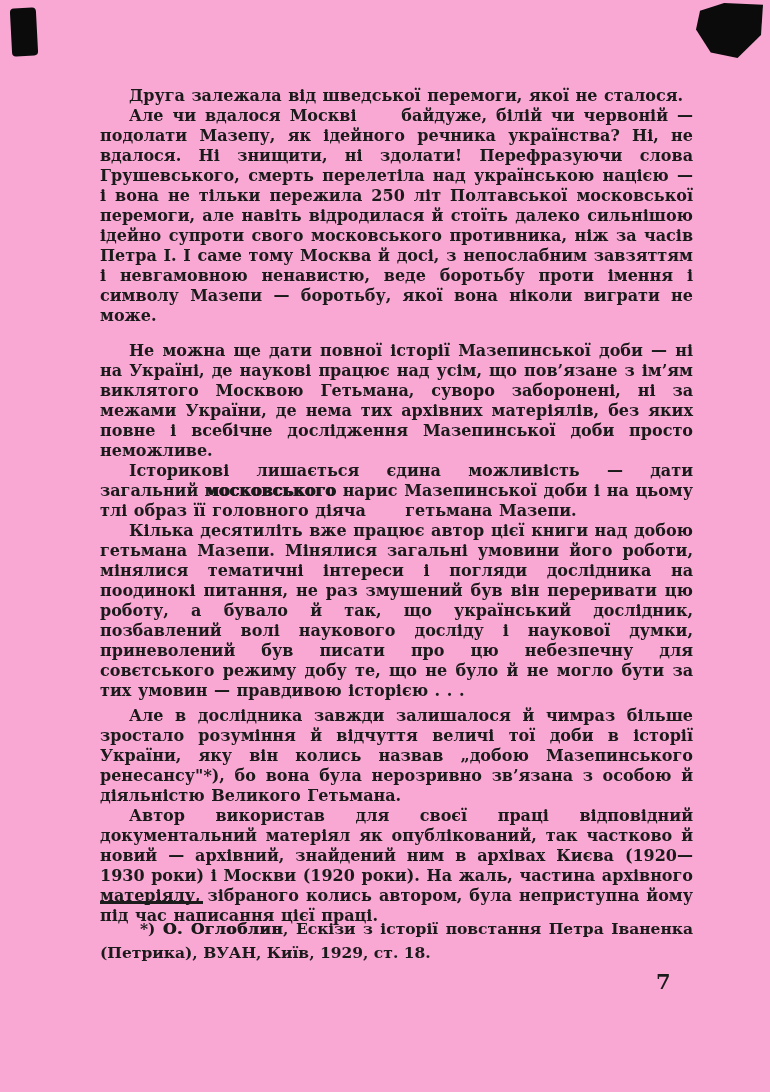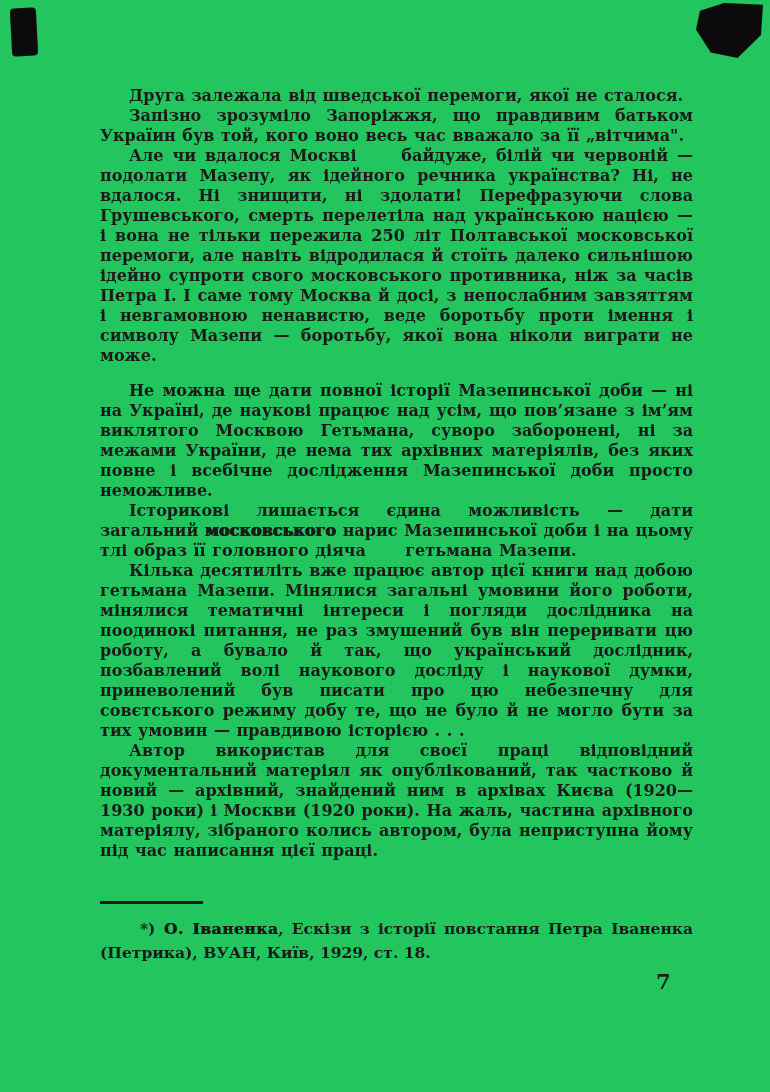--- a/index.html
+++ b/index.html
@@ -5,21 +5,21 @@
   html, body { margin: 0; padding: 0; }
   body {
     width: 770px;
     height: 1092px;
     position: relative;
     background: #ffffff;
     color: #1a1a1a;
     font-family: "DejaVu Serif", "Liberation Serif", serif;
     overflow: hidden;
   }
-  .scan-page { position: absolute; inset: 0; background: #22c55e; }
+  .scan-page { position: absolute; inset: 0; background: #f9a8d4; }
 
   
   .artifact { position: absolute; background: #0b0b0b; }
   .artifact-tl {
     left: 11px; top: 8px; width: 26px; height: 48px;
     border-radius: 4px; transform: rotate(-3deg);
   }
   .artifact-tr {
     left: 696px; top: 3px; width: 67px; height: 55px;
     clip-path: polygon(6% 14%, 42% 0%, 100% 3%, 97% 58%, 62% 100%, 22% 90%, 0% 48%);
@@ -58,28 +58,28 @@
 </head>
 <body>
 
 <div class="scan-page">
 
   <div class="artifact artifact-tl"></div>
   <div class="artifact artifact-tr"></div>
 
   <main class="body-text">
     <p>Друга залежала від шведської перемоги, якої не сталося.</p>
-    <p>Запізно зрозуміло Запоріжжя, що правдивим батьком Україин був той, кого воно весь час вважало за її „вітчима".</p>
     <p>Але чи вдалося Москві&nbsp;&nbsp;&nbsp;&nbsp;&nbsp;байдуже, білій чи червоній — подолати Мазепу, як ідейного речника українства? Ні, не вдалося. Ні знищити, ні здолати! Перефразуючи слова Грушевського, смерть перелетіла над українською нацією — і вона не тільки пережила 250 літ Полтавської московської перемоги, але навіть відродилася й стоїть далеко сильнішою ідейно супроти свого московського противника, ніж за часів Петра І. І саме тому Москва й досі, з непослабним завзяттям і невгамовною ненавистю, веде боротьбу проти імення і символу Мазепи — боротьбу, якої вона ніколи виграти не може.</p>
     <p class="gap-full">Не можна ще дати повної історії Мазепинської доби — ні на Україні, де наукові працює над усім, що пов’язане з ім’ям виклятого Москвою Гетьмана, суворо заборонені, ні за межами України, де нема тих архівних матеріялів, без яких повне і всебічне дослідження Мазепинської доби просто неможливе.</p>
     <p><span>Історикові лишається єдина можливість — дати загальний </span><span class="overprint">московського</span><span> нарис Мазепинської доби і на цьому тлі образ її головного діяча&nbsp;&nbsp;&nbsp;&nbsp;&nbsp;&nbsp;гетьмана Мазепи.</span></p>
     <p>Кілька десятиліть вже працює автор цієї книги над добою гетьмана Мазепи. Мінялися загальні умовини його роботи, мінялися тематичні інтереси і погляди дослідника на поодинокі питання, не раз змушений був він переривати цю роботу, а бувало й так, що український дослідник, позбавлений волі наукового досліду і наукової думки, приневолений був писати про цю небезпечну для совєтського режиму добу те, що не було й не могло бути за тих умовин — правдивою історією . . .</p>
+    <p class="gap-small">Але в дослідника завжди залишалося й чимраз більше зростало розуміння й відчуття величі тої доби в історії України, яку він колись назвав „добою Мазепинського ренесансу"*), бо вона була нерозривно зв’язана з особою й діяльністю Великого Гетьмана.</p>
     <p>Автор використав для своєї праці відповідний документальний матеріял як опублікований, так частково й новий — архівний, знайдений ним в архівах Києва (1920—1930 роки) і Москви (1920 роки). На жаль, частина архівного матеріялу, зібраного колись автором, була неприступна йому під час написання цієї праці.</p>
   </main>
 
   <div class="footnote">
     <div class="footnote-rule"></div>
-    <p class="footnote-text"><span>*) </span><span class="fn-author">О. Іваненка</span><span>, Ескізи з історії повстання Петра Іваненка (Петрика), ВУАН, Київ, 1929, ст. 18.</span></p>
+    <p class="footnote-text"><span>*) </span><span class="fn-author">О. Оглоблин</span><span>, Ескізи з історії повстання Петра Іваненка (Петрика), ВУАН, Київ, 1929, ст. 18.</span></p>
   </div>
 
   <div class="page-number">7</div>
 
 </div>
 
 </body></html>

